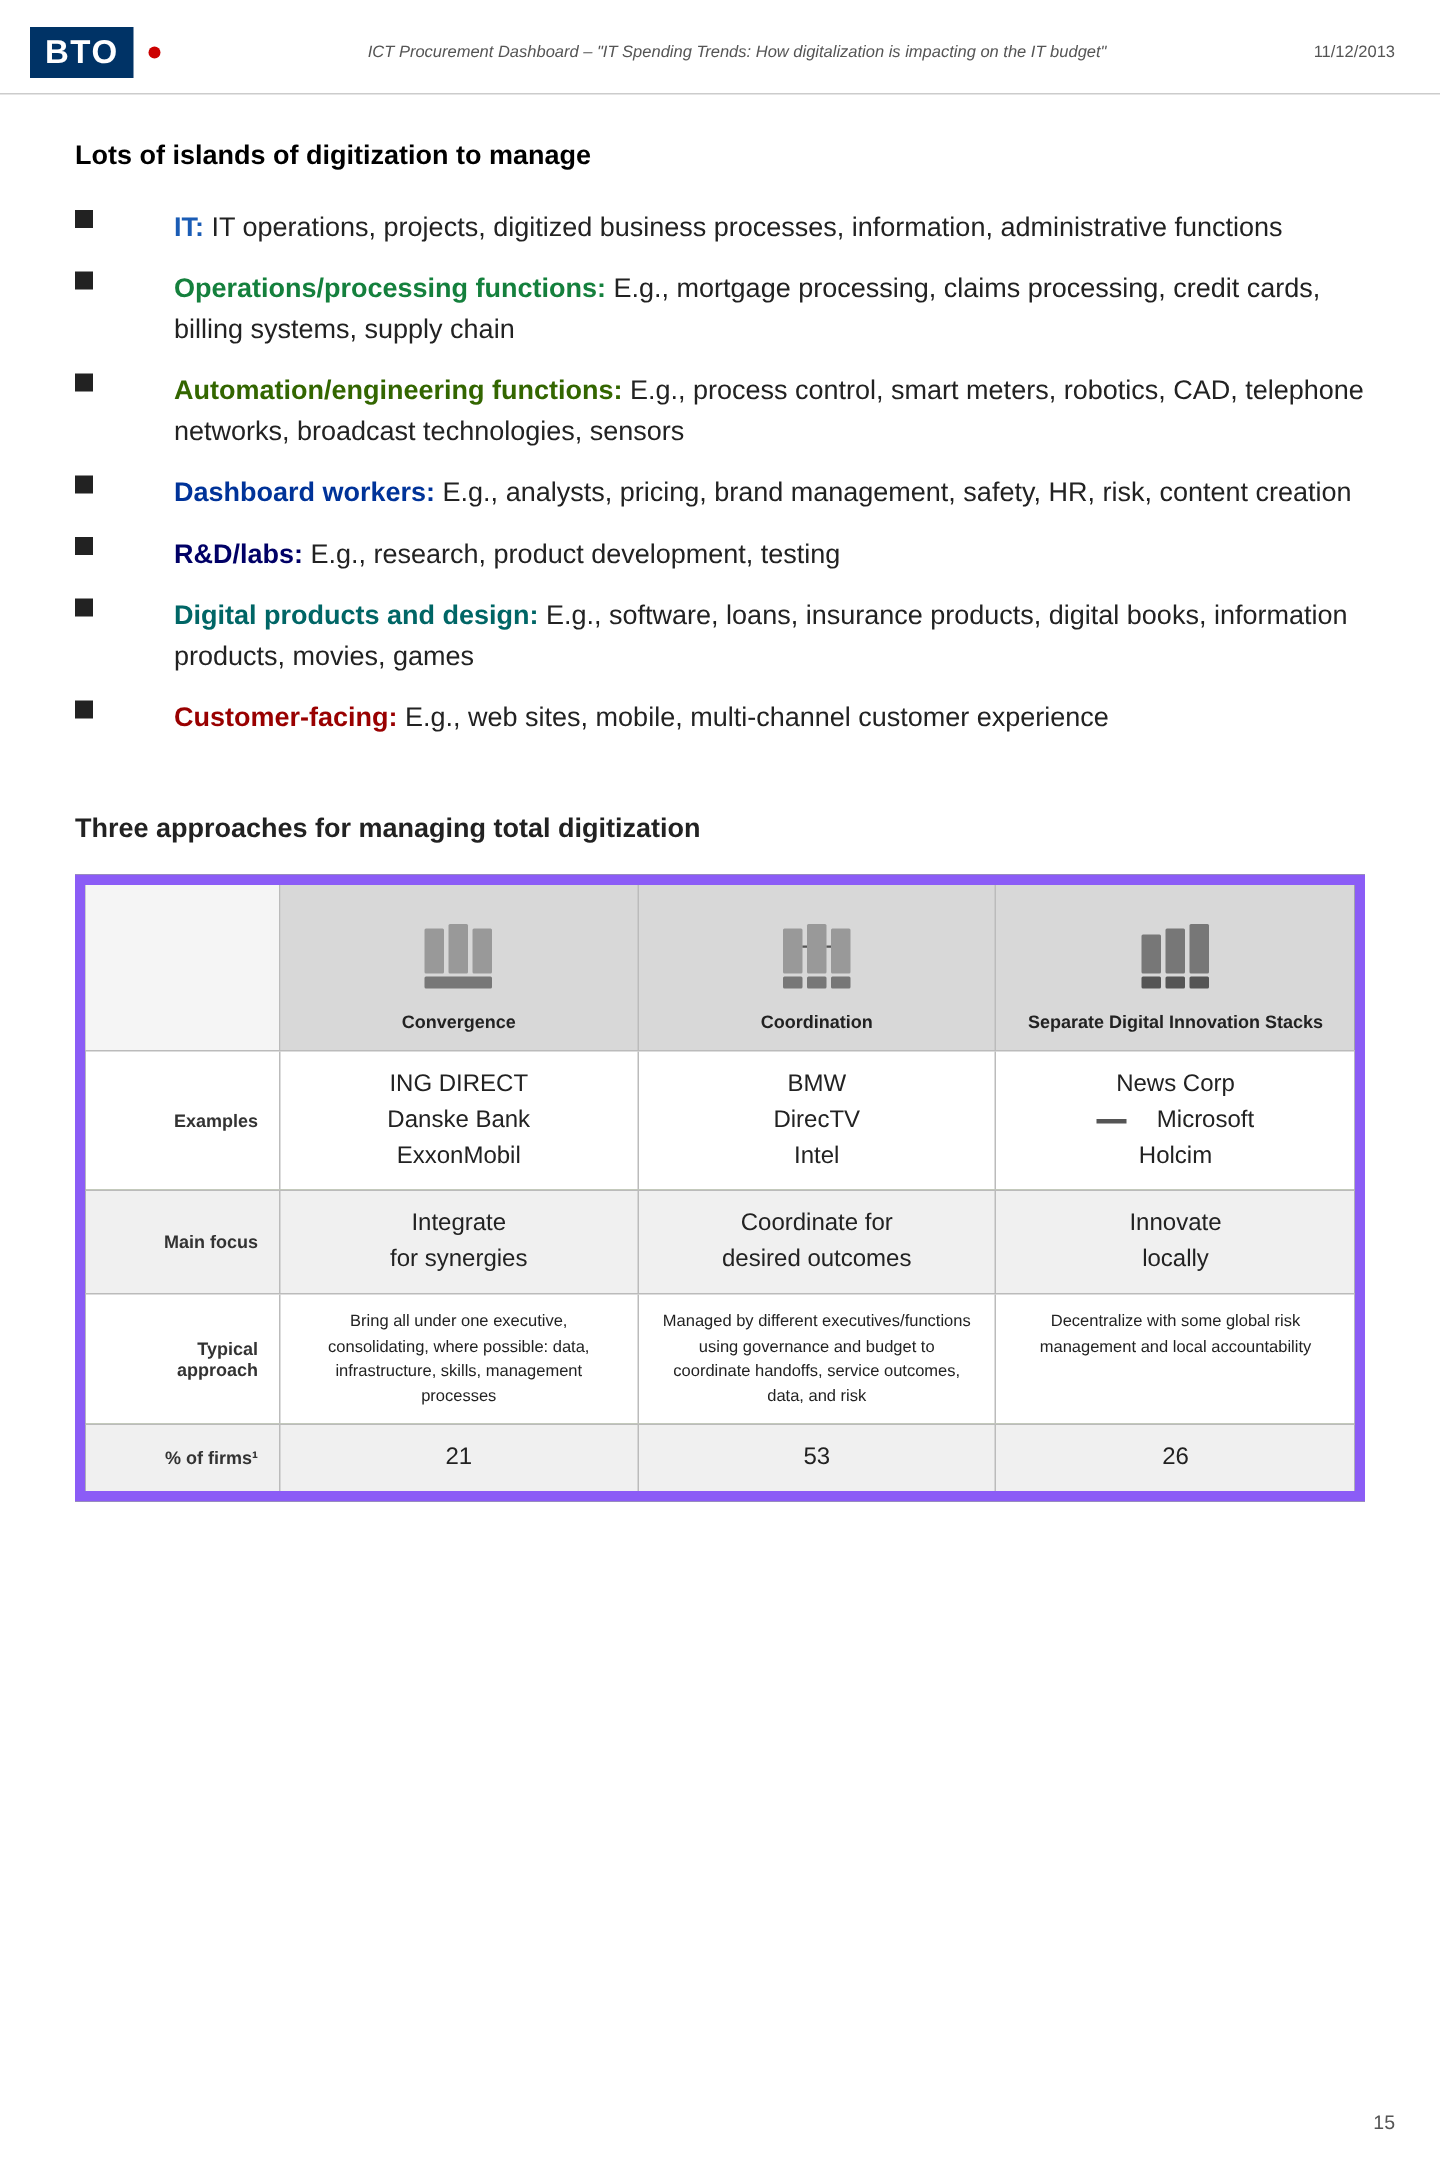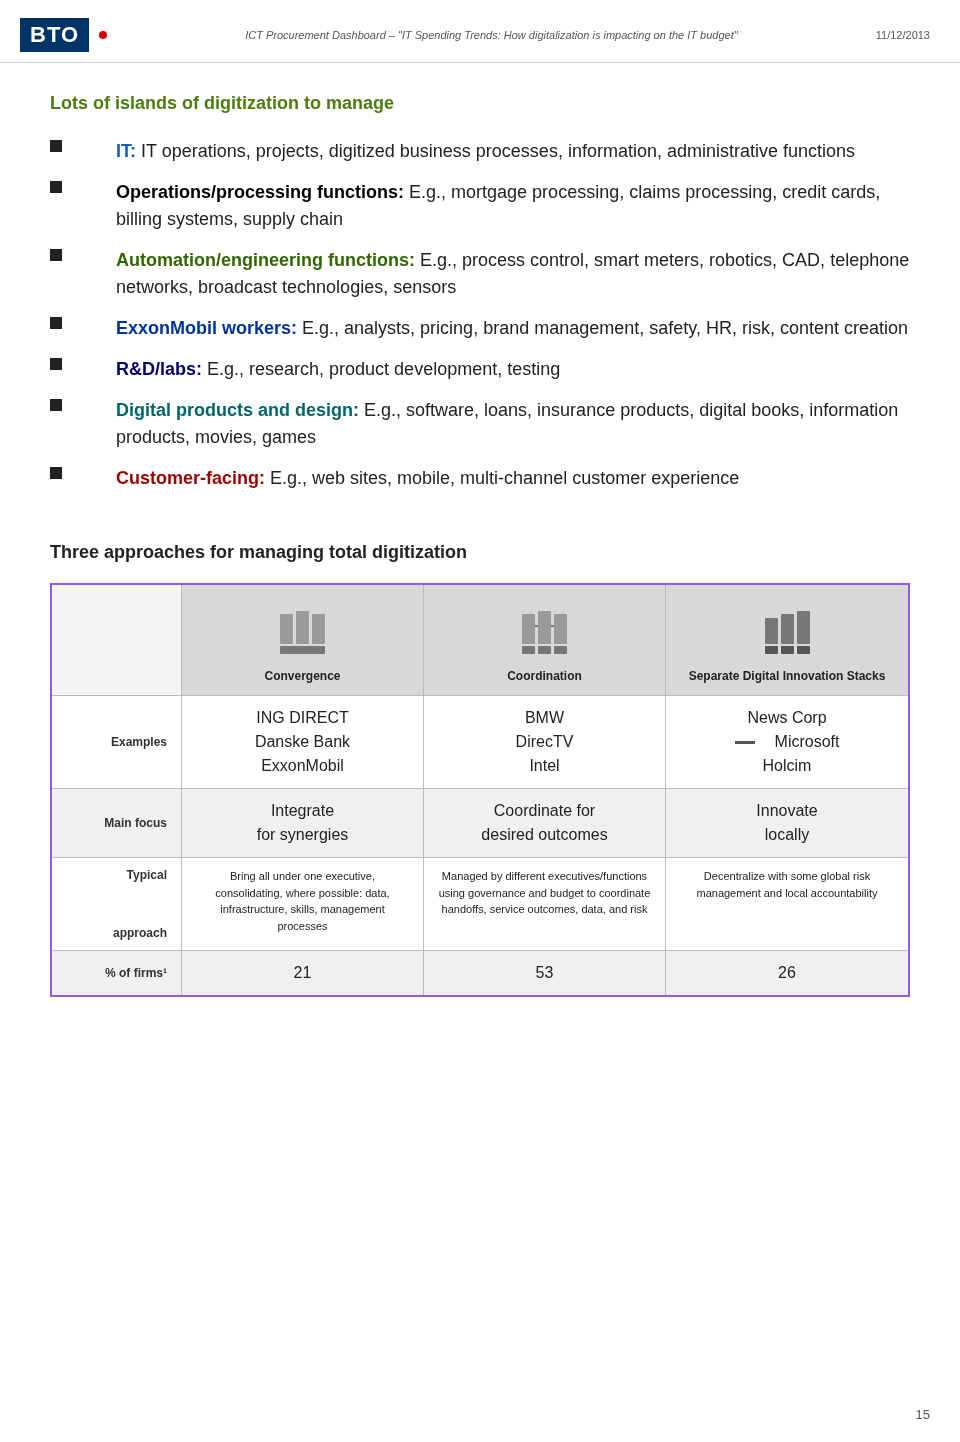--- a/index.html
+++ b/index.html
@@ -59,21 +59,21 @@
       color: #555;
     }
 
     .page-content {
       padding: 30px 50px 40px 50px;
     }
 
     .section-title {
       font-size: 18px;
       font-weight: bold;
-      color: #4d7c0f;
+      color: #000000;
       margin-bottom: 24px;
     }
 
     .bullet-list {
       list-style: none;
       padding: 0;
       margin-bottom: 20px;
     }
 
     .bullet-list li {
@@ -92,41 +92,41 @@
       flex-shrink: 0;
       margin-top: 2px;
       margin-right: 10px;
     }
 
     .bullet-label-bold {
       font-weight: bold;
     }
 
     .bullet-label-bold.blue { color: #1a5cb5; }
-    .bullet-label-bold.orange { color: #000000; margin-top: 24px; }
+    .bullet-label-bold.orange { color: #15803d; margin-top: 24px; }
     .bullet-label-bold.green { color: #336600; }
     .bullet-label-bold.darkblue { color: #003399; }
     .bullet-label-bold.navy { color: #000066; text-align: center; }
     .bullet-label-bold.teal { color: #006666; }
     .bullet-label-bold.red { color: #990000; }
 
     .section-divider {
       height: 30px;
     }
 
     .approaches-title {
       font-size: 18px;
       font-weight: bold;
       color: #222;
       margin-bottom: 20px;
     }
 
     
     .approaches-table-container {
-      border: 2px solid #8b5cf6;
+      border: 7px solid #8b5cf6;
       background: #4d7c0f;
       margin-top: 10px;
     }
 
     .approaches-header-row {
       display: grid;
       grid-template-columns: 130px 1fr 1fr 1fr;
       background: #d8d8d8;
     }
 
@@ -227,21 +227,21 @@
     <li>
       <span class="bullet-square"></span>
       <span><span class="bullet-label-bold orange">Operations/processing functions:</span><span> E.g., mortgage processing, claims processing, credit cards, billing systems, supply chain</span></span>
     </li>
     <li>
       <span class="bullet-square"></span>
       <span><span class="bullet-label-bold green">Automation/engineering functions:</span><span> E.g., process control, smart meters, robotics, CAD, telephone networks, broadcast technologies, sensors</span></span>
     </li>
     <li>
       <span class="bullet-square"></span>
-      <span><span class="bullet-label-bold darkblue">ExxonMobil workers:</span><span> E.g., analysts, pricing, brand management, safety, HR, risk, content creation</span></span>
+      <span><span class="bullet-label-bold darkblue">Dashboard workers:</span><span> E.g., analysts, pricing, brand management, safety, HR, risk, content creation</span></span>
     </li>
     <li>
       <span class="bullet-square"></span>
       <span><span class="bullet-label-bold navy">R&amp;D/labs:</span><span> E.g., research, product development, testing</span></span>
     </li>
     <li>
       <span class="bullet-square"></span>
       <span><span class="bullet-label-bold teal">Digital products and design:</span><span> E.g., software, loans, insurance products, digital books, information products, movies, games</span></span>
     </li>
     <li>
@@ -336,21 +336,21 @@
         <div>Coordinate for</div>
         <div>desired outcomes</div>
       </div>
       <div class="approaches-data-cell">
         <div>Innovate</div>
         <div>locally</div>
       </div>
     </div>
 
     <div class="approaches-data-row">
-      <div class="row-label-cell" style="flex-direction:column; align-items:flex-end; justify-content:flex-start;gap:44px;">
+      <div class="row-label-cell" style="flex-direction:column; align-items:flex-end; justify-content:center;">
         <div>Typical</div>
         <div>approach</div>
       </div>
       <div class="approaches-data-cell" style="font-size:11px;">
         Bring all under one executive, consolidating, where possible: data, infrastructure, skills, management processes
       </div>
       <div class="approaches-data-cell" style="font-size:11px;">
         Managed by different executives/functions using governance and budget to coordinate handoffs, service outcomes, data, and risk
       </div>
       <div class="approaches-data-cell" style="font-size:11px;">

